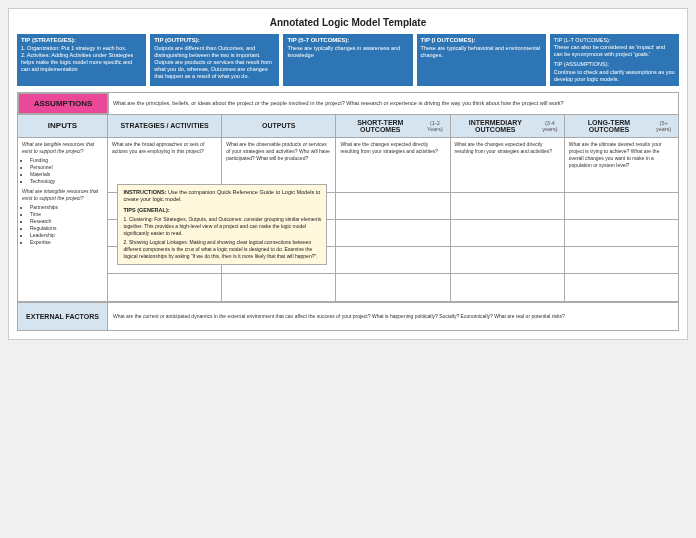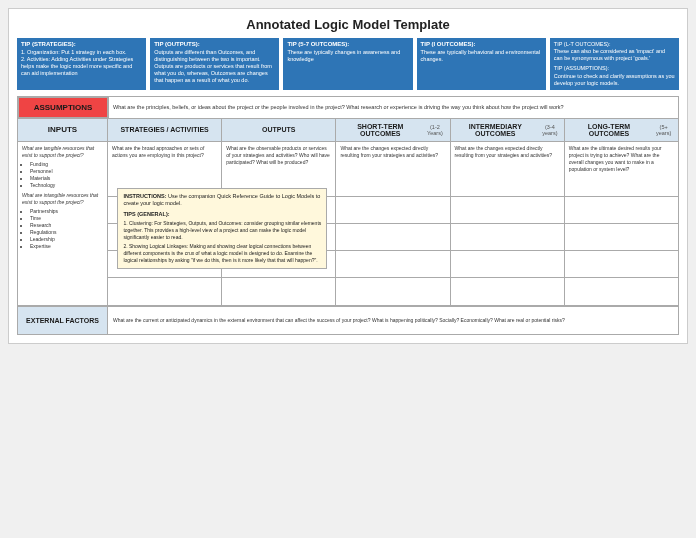--- a/index.html
+++ b/index.html
@@ -14,21 +14,21 @@
       padding: 8px;
     }
     .page {
       background: white;
       width: 680px;
       padding: 8px;
       border: 1px solid #ccc;
     }
     .main-title {
       text-align: center;
-      font-size: 13px;
+      font-size: 10px;
       font-weight: bold;
       margin-bottom: 6px;
       color: #222;
     }
     
     .tip-row {
       display: flex;
       gap: 4px;
       margin-bottom: 6px;
     }
@@ -57,21 +57,21 @@
     .grid-container {
       border: 1px solid #aaa;
     }
     
     .assumptions-row {
       display: flex;
       border-bottom: 1px solid #aaa;
       min-height: 22px;
     }
     .assumptions-label {
-      background: #ef4444;
+      background: #ec4899;
       border: 1px solid #aaa;
       width: 90px;
       min-width: 90px;
       display: flex;
       align-items: center;
       justify-content: center;
       font-weight: bold;
       font-size: 8px;
       text-align: center;
       color: #1a1a1a;

